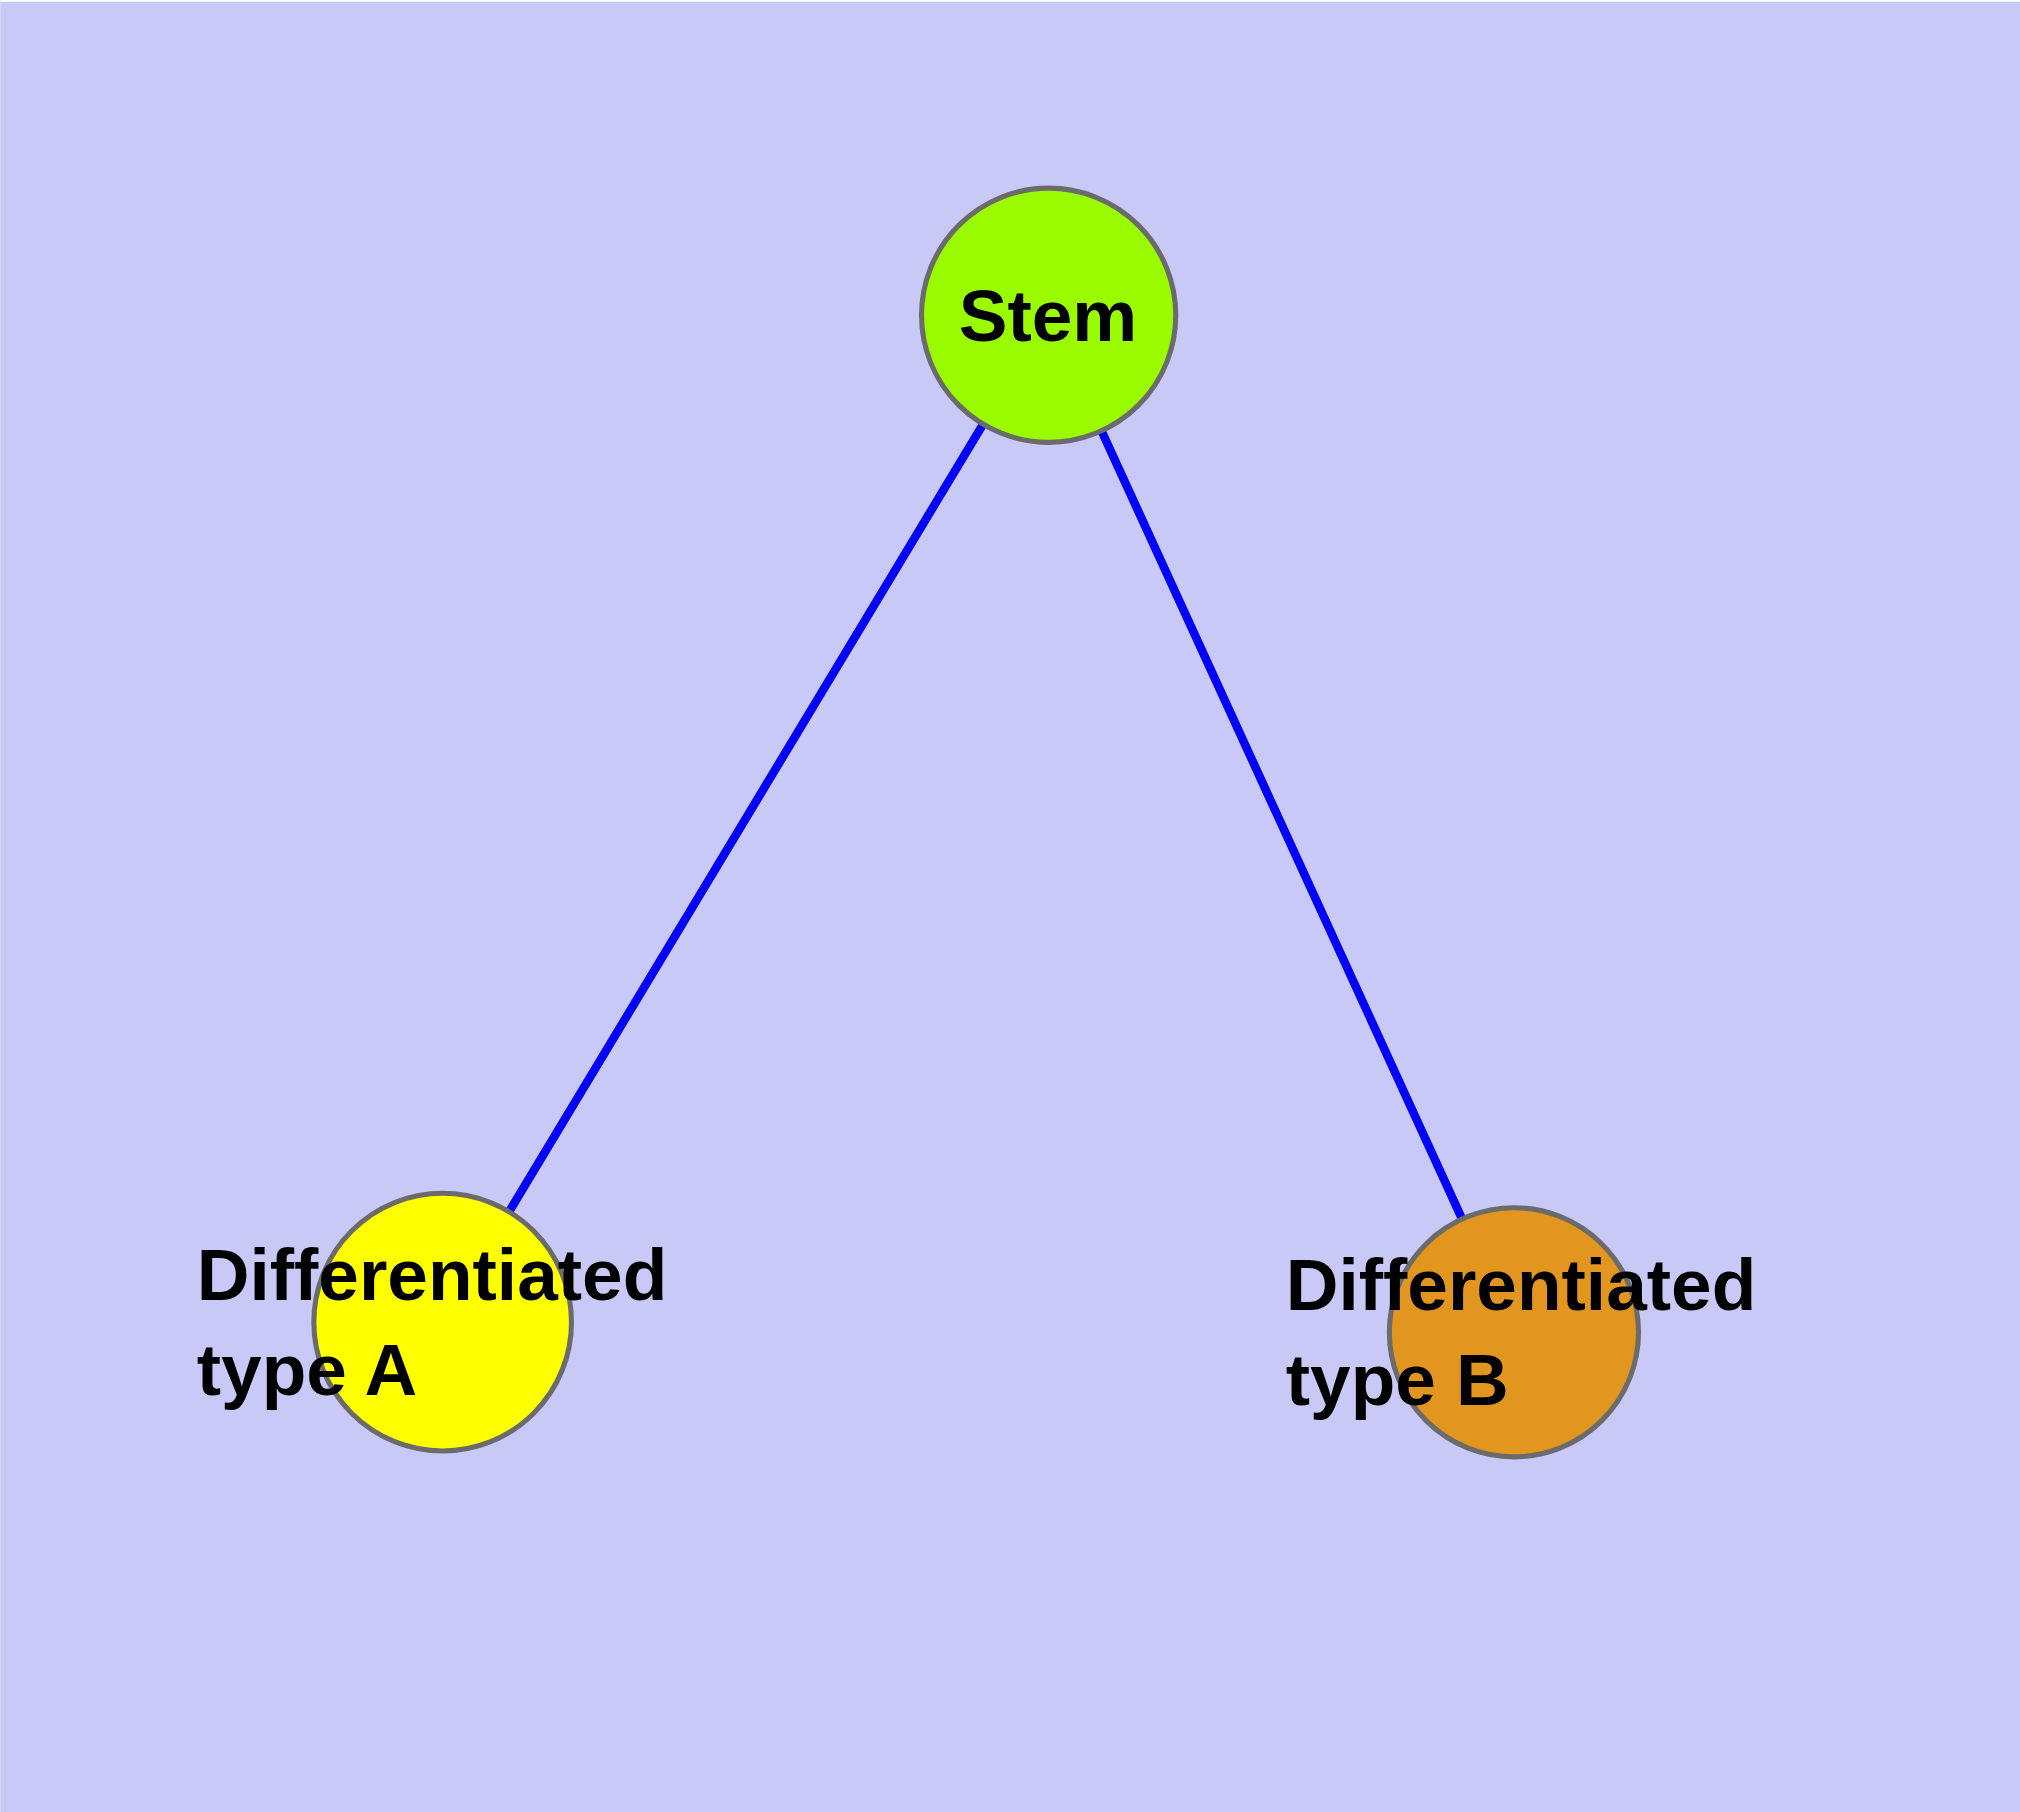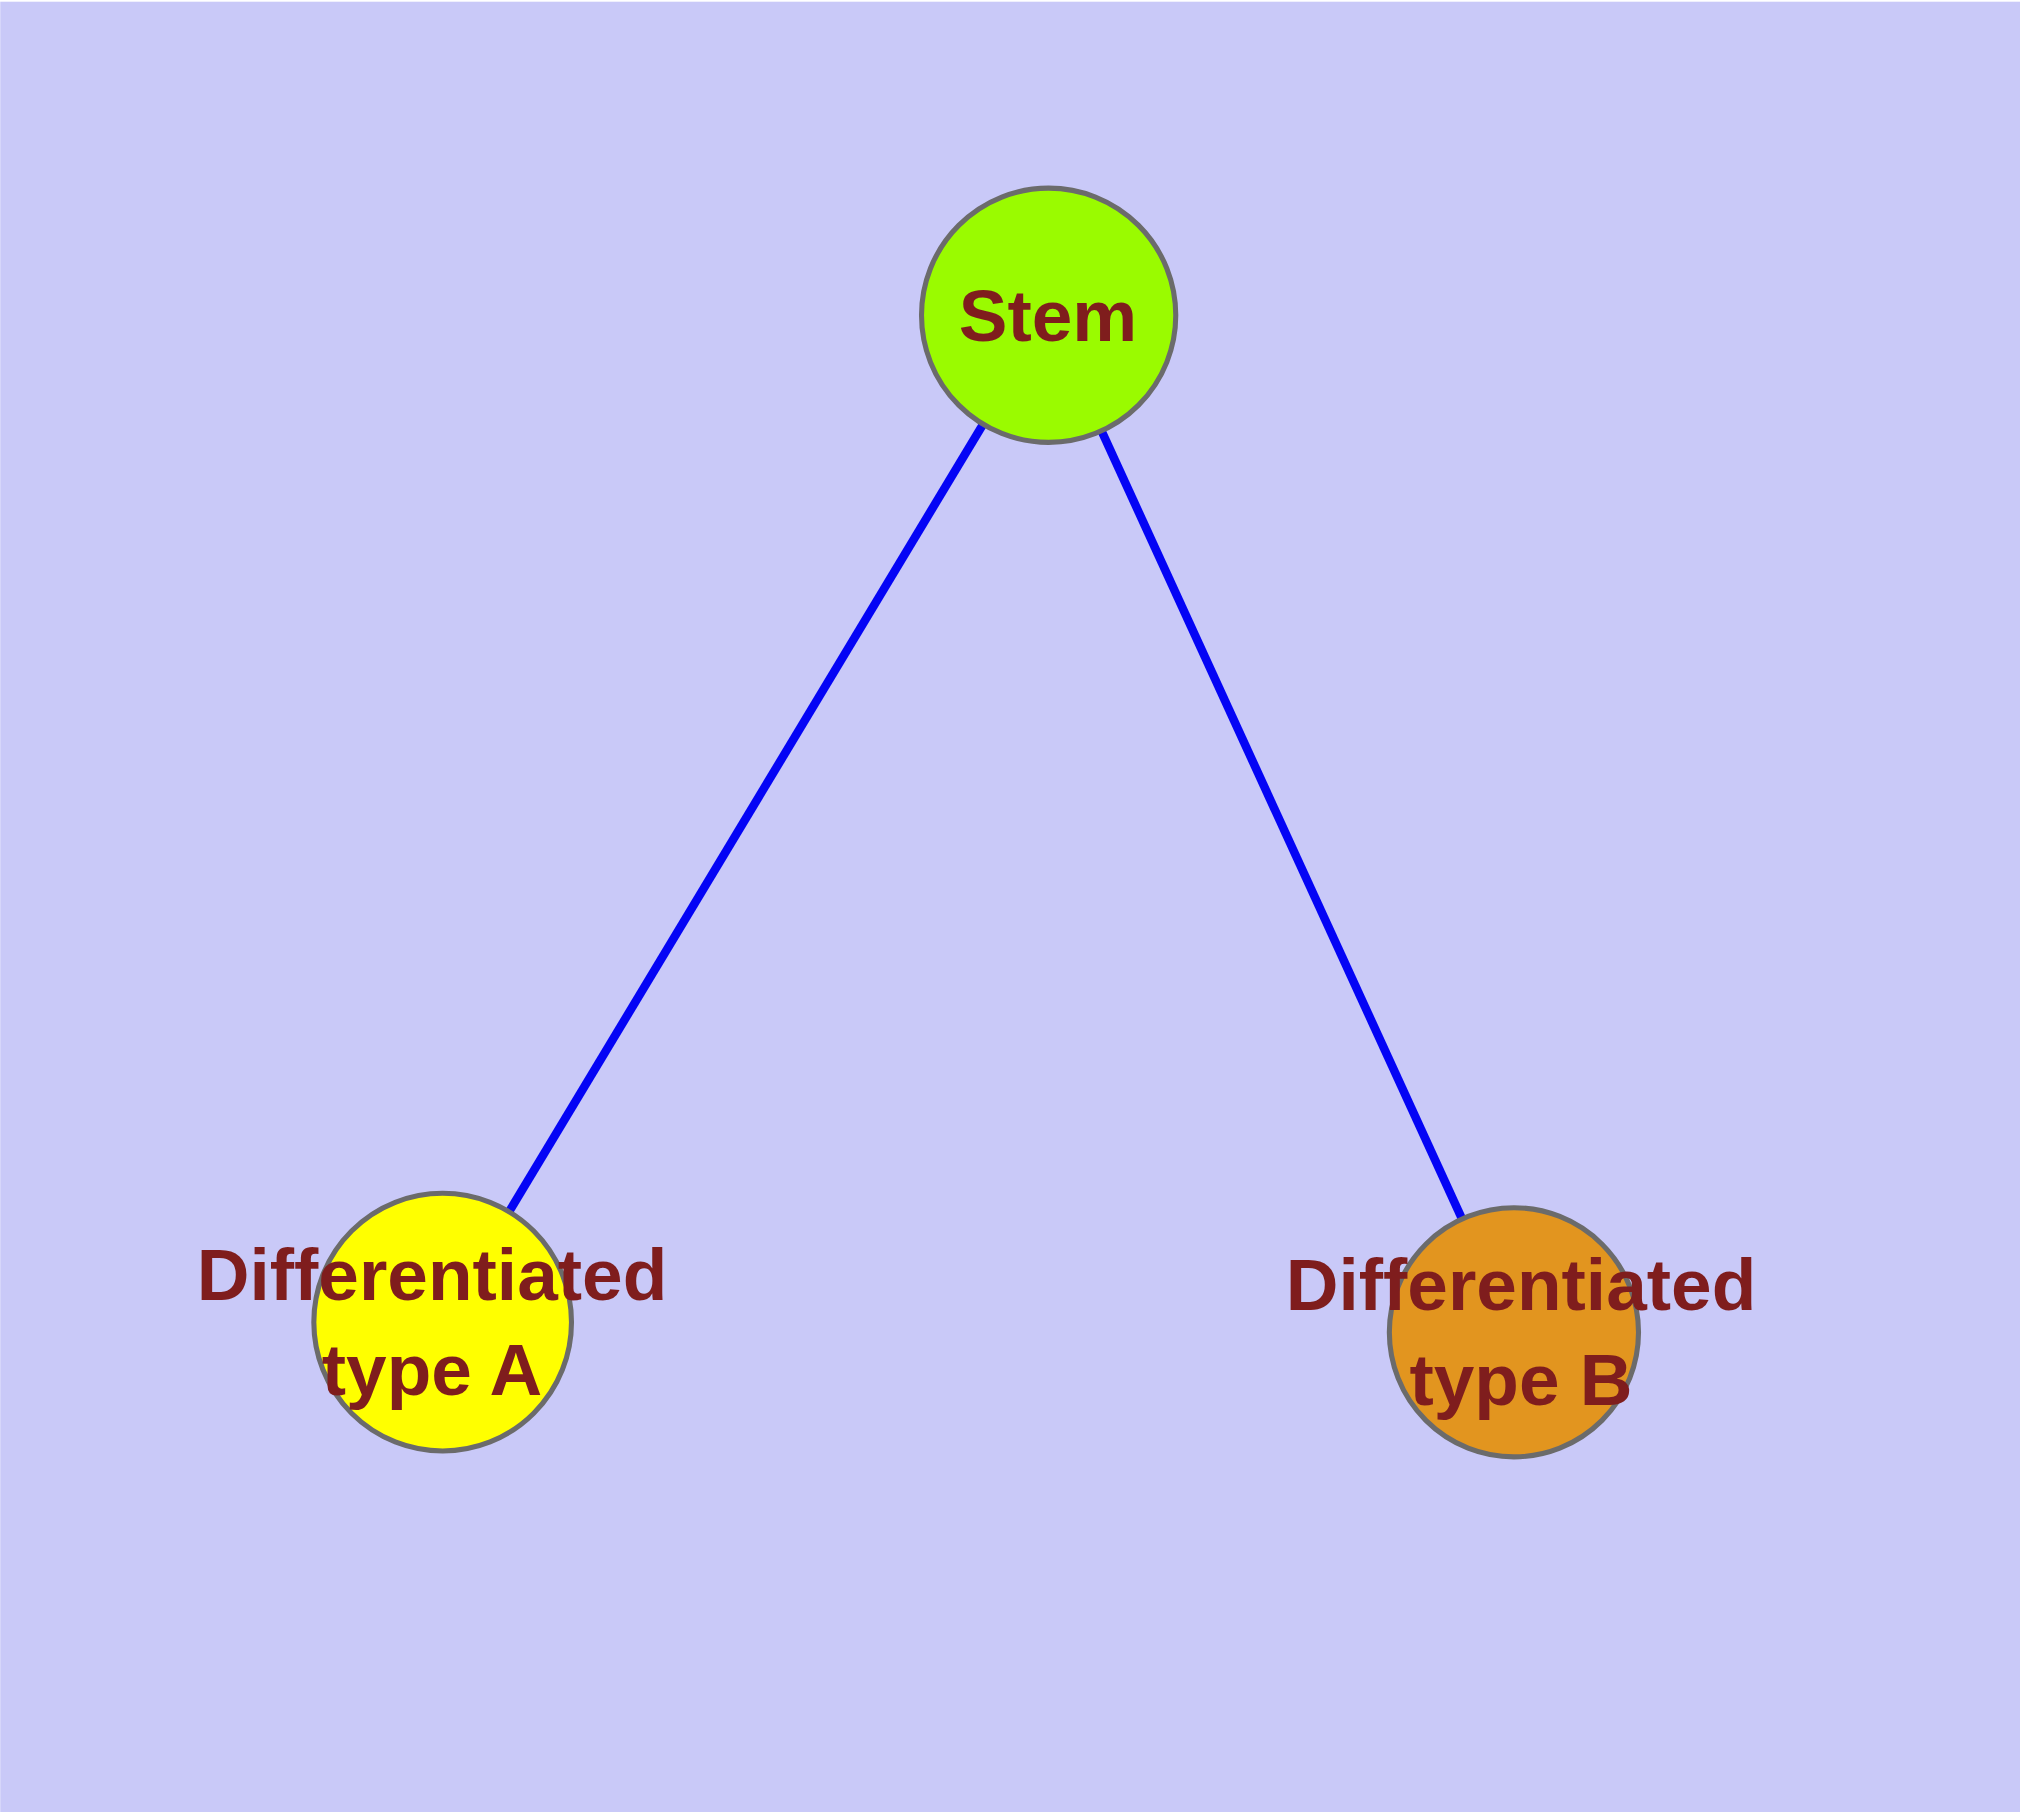--- a/index.html
+++ b/index.html
@@ -26,25 +26,24 @@
     stroke-width: 10px;
     stroke-linecap: butt;
   }
   .node-circle {
     stroke: #6b6b6b;
     stroke-width: 6px;
   }
   .node-label {
     position: absolute;
     transform: translate(-50%, -50%);
-    color: #7f1d1d;
+    color: #000000;
     font-weight: bold;
     font-size: 73px;
     line-height: 95px;
-    text-align: center;
     white-space: pre-line;
     pointer-events: none;
     letter-spacing: 0px;
   }
 </style>
 </head>
 <body>
 
 <div class="canvas">
   <svg class="graph-svg" viewBox="0 0 2384 2138" xmlns="http://www.w3.org/2000/svg">

